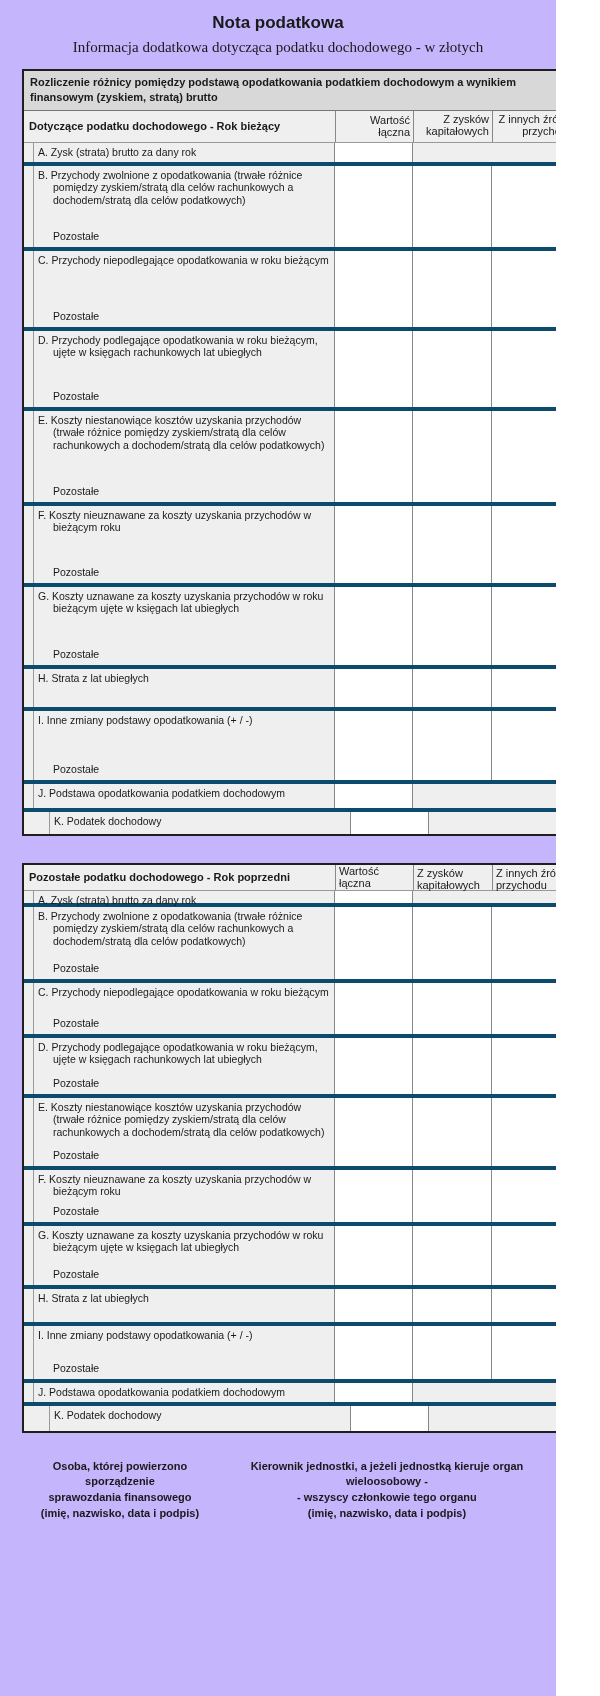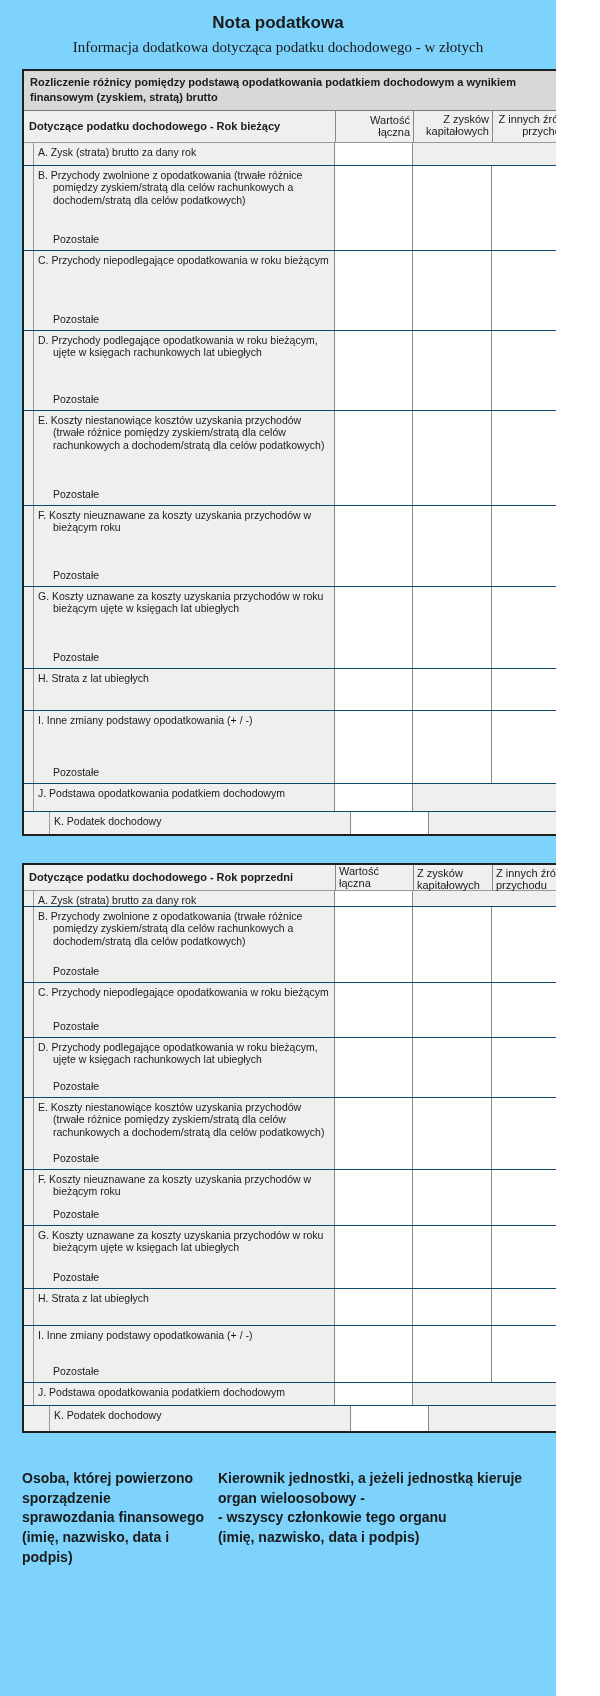--- a/index.html
+++ b/index.html
@@ -1,48 +1,48 @@
 <!DOCTYPE html>
 <html><head>
 <meta charset="utf-8">
 <style>
   html,body { margin:0; padding:0; background:#ffffff; }
   body { font-family:"Liberation Sans", sans-serif; color:#1a1a1a; }
-  .page { width:556px; height:1696px; background:#7dd3fc; overflow:hidden; box-sizing:border-box; padding-top:13px; }
+  .page { width:556px; height:1696px; background:#c4b5fd; overflow:hidden; box-sizing:border-box; padding-top:13px; }
 
   h1.title { font-size:17px; font-weight:bold; text-align:center; margin:0 0 6px 0; }
   .subtitle { font-size:15px; text-align:center; margin:0 0 13px 0;font-family:Liberation Serif, serif; }
 
   .tbl { margin-left:22px; width:556px; border:2px solid #1f1f1f; box-sizing:border-box; background:#efefef;margin-top:11px; }
   .t2 { margin-top:27px; }
 
   .section-hdr { background:#d8d8d8; font-weight:bold; font-size:11px; line-height:1.35; padding:4px 10px 5px 6px; border-bottom:1px solid #777; }
 
   .hdr-row { display:flex; background:#efefef; border-bottom:1px solid #999; box-sizing:border-box; }
   .t1 .hdr-row { height:32px;text-align:right; }
   .t2 .hdr-row { height:26px; }
   .hdr-label { width:311px; box-sizing:border-box; font-weight:bold; font-size:11px; padding:2px 4px 2px 5px; display:flex; align-items:center; }
   .colhdr { font-size:11px; line-height:1.15; padding:2px 3px; border-left:1px solid #888; box-sizing:border-box; }
   .c-v1 { width:78px; display:flex; align-items:center; }
   .c-v2 { width:79px; }
   .c-v3 { flex:1; }
 
-  .row { display:flex; border-bottom:1px solid #0c4a6e; background:#efefef; box-sizing:border-box; }
+  .row { display:flex; border-bottom:4px solid #0c4a6e; background:#efefef; box-sizing:border-box; }
   .rows .row:last-child { border-bottom:none;padding-left:16px; }
   .strip { width:10px; border-right:1px solid #9a9a9a; box-sizing:border-box; }
   .label { width:300px; box-sizing:border-box; padding:3px 4px 4px 4px; display:flex; flex-direction:column; justify-content:space-between; font-size:10.5px; }
   .desc { padding-left:15px; text-indent:-15px; line-height:1.2; }
   .poz { padding-left:15px; line-height:1.1; }
   .cell { border-left:1px solid #888; background:#ffffff; box-sizing:border-box; }
   .v1 { width:78px; }
   .v2 { width:79px; }
   .v3 { flex:1; }
   .merged { flex:1; background:#efefef; }
 
-  .footer { display:flex; margin:36px 0 0 22px; font-size:14px; font-weight:bold; line-height:1.42; }
+  .footer { display:flex; margin:26px 0 0 22px; font-size:11px; font-weight:bold; line-height:1.42;text-align:center; }
   .f-left { width:197px; }
   .f-right { width:340px; }
 </style>
 </head>
 <body>
 
 <div class="page">
 
   <h1 class="title">Nota podatkowa</h1>
   <div class="subtitle">Informacja dodatkowa dotycząca podatku dochodowego - w złotych</div>
@@ -159,21 +159,21 @@
             <div class="desc">K. Podatek dochodowy</div>
           </div>
           <div class="cell v1"></div>
           <div class="cell merged"></div>
         </div>
       </div>
   </div>
 
   <div class="tbl t2">
     <div class="hdr-row">
-      <div class="hdr-label">Dotyczące podatku dochodowego - Rok poprzedni</div>
+      <div class="hdr-label">Pozostałe podatku dochodowego - Rok poprzedni</div>
       <div class="colhdr c-v1">
           <span>Wartość łączna</span>
         </div>
       <div class="colhdr c-v2">Z zysków kapitałowych</div>
       <div class="colhdr c-v3">Z innych źródeł przychodu</div>
     </div>
     <div class="rows">
         <div class="row" style="height: 16px;">
           <div class="strip"></div>
           <div class="label">

